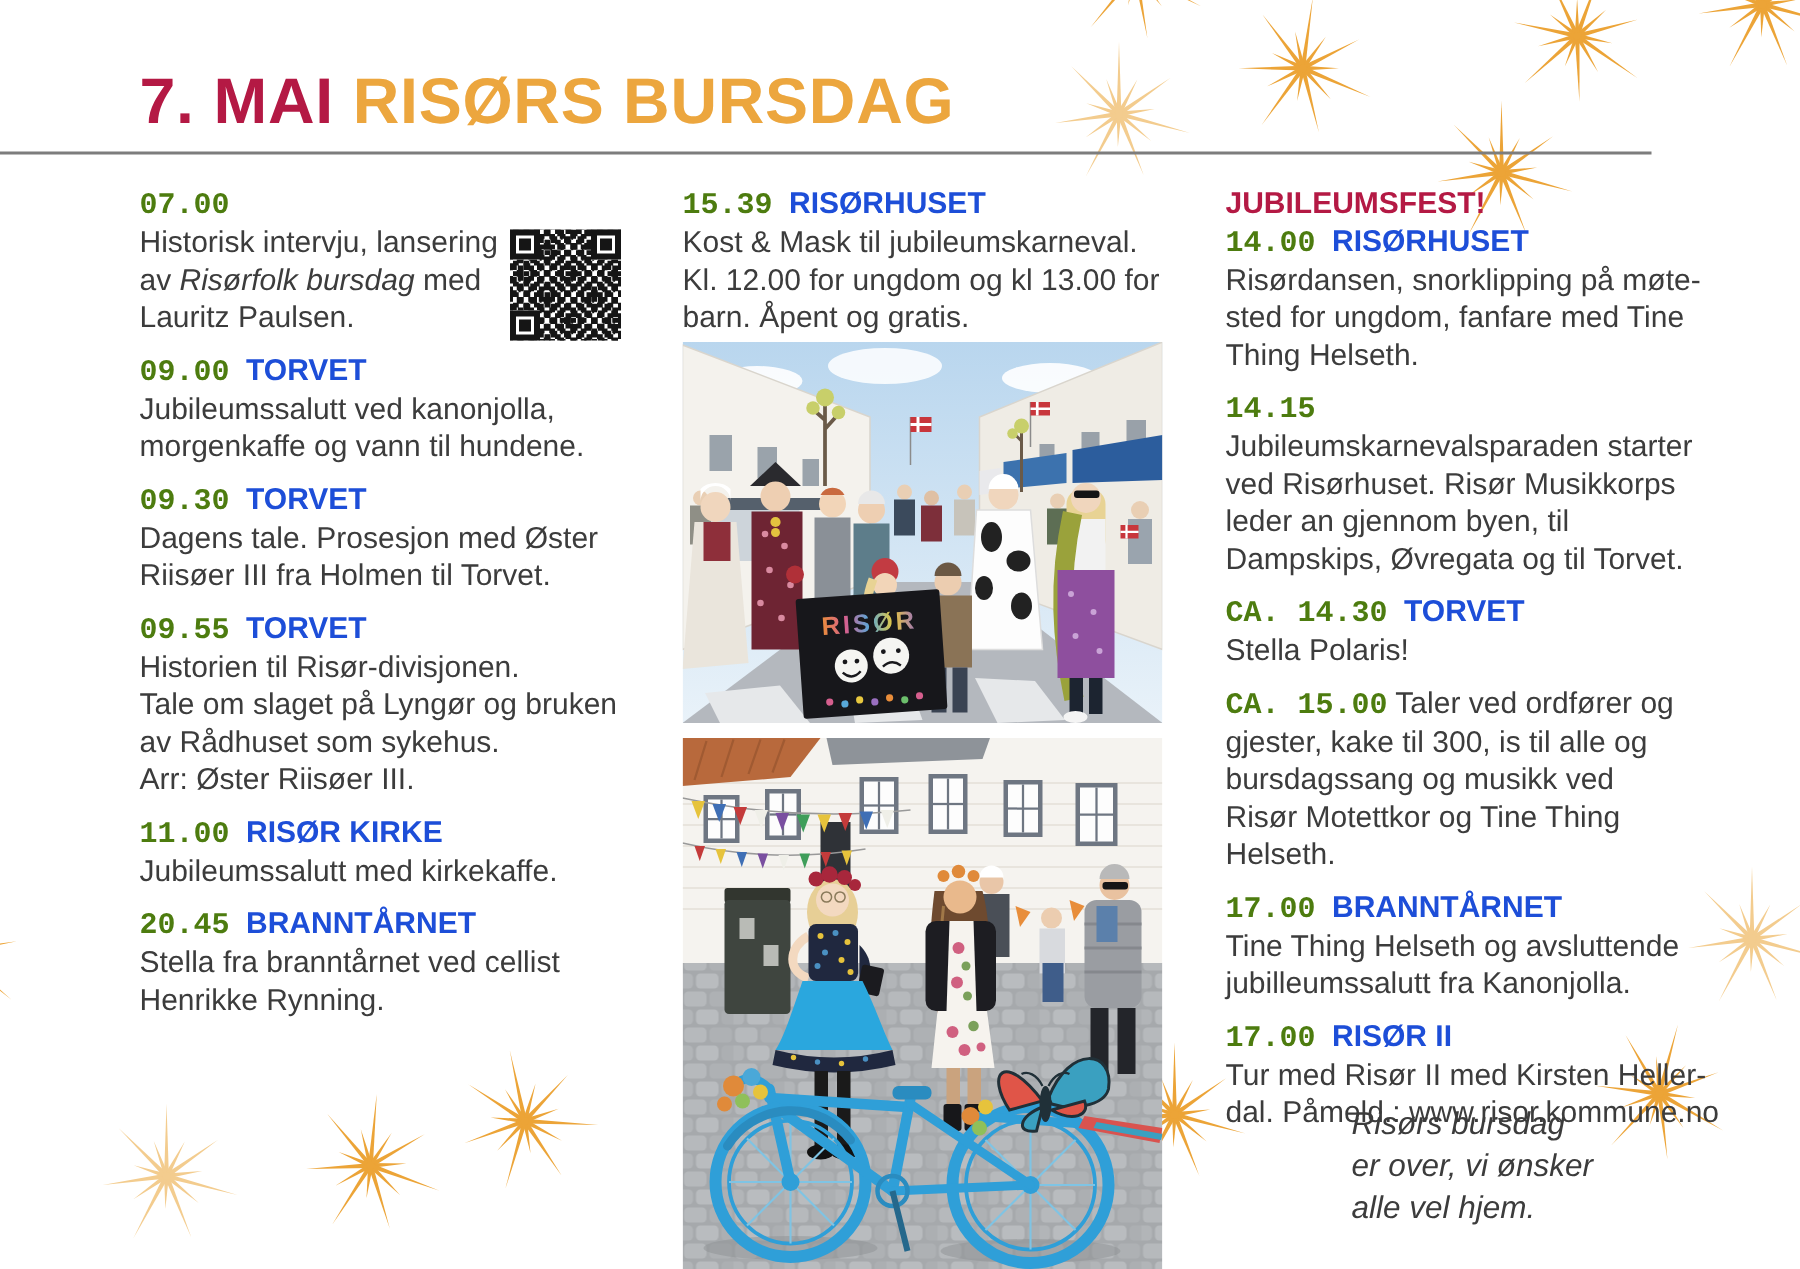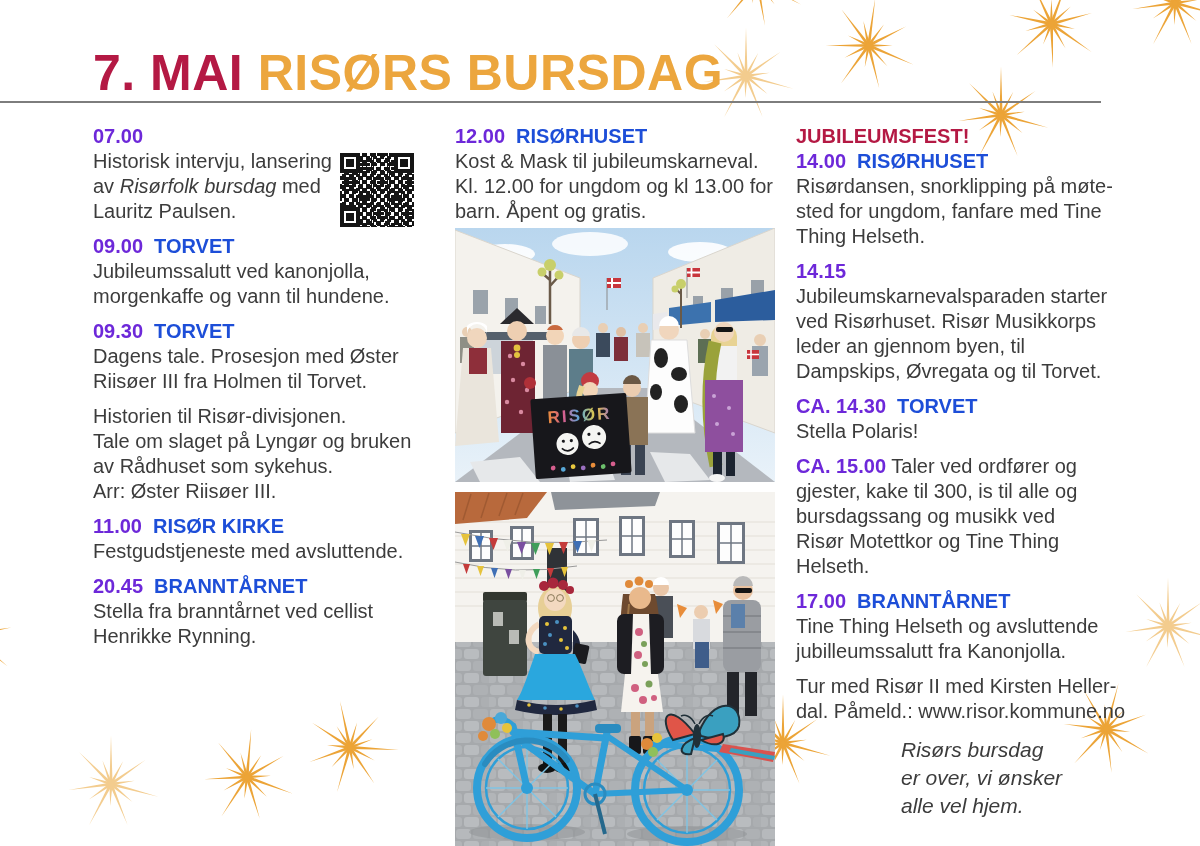--- a/index.html
+++ b/index.html
@@ -1,31 +1,31 @@
 <!DOCTYPE html>
 <html><head>
 <meta charset="utf-8">
 <style>
   html,body{margin:0;padding:0;background:#fff;}
   .page{position:relative;width:1200px;height:846px;background:#fff;overflow:hidden;
         font-family:"Liberation Sans",sans-serif;color:#3c3c3c;}
   
-  .title{position:absolute;left:93px;top:44px;font-size:50px;font-weight:bold;
+  .title{position:absolute;left:93px;top:44px;font-size:43px;font-weight:bold;
          letter-spacing:.5px;white-space:nowrap;}
   .title .t-date{color:#b41944;}
   .title .t-rest{color:#eca63e;}
   .rule{position:absolute;left:0;top:101px;width:1101px;height:2px;background:#7d7d7d;}
   
   .col{position:absolute;top:124px;font-size:20px;line-height:25px;}
   .col1{left:93px;width:362px;}
   .col2{left:455px;width:346px;}
-  .col3{left:796px;width:354px;}
+  .col3{left:817px;width:354px;}
   .evt{margin-bottom:10px;}
   .evt-head{font-weight:bold;}
-  .time{color:#6d28d9;font-weight:bold;}
+  .time{color:#4d7c0f;font-weight:bold;font-family:Liberation Mono, monospace;}
   .venue{color:#1d4ed8;margin-left:11px;font-weight:bold;}
   .fest{color:#b41944;font-weight:bold;}
   .lead{font-weight:bold;}
   .evt-body{white-space:pre-line;}
   .closing{position:absolute;left:901px;top:736px;font-size:21px;line-height:28px;
            font-style:italic;font-weight:500;white-space:pre-line;color:#3c3c3c;}
   
   .qr{position:absolute;left:337px;top:150px;width:80px;height:80px;background:#fff;
       padding:3px;box-sizing:border-box;}
   .qr-noise{position:relative;width:100%;height:100%;
@@ -109,39 +109,40 @@
       <div class="evt-head"><span class="time">09.00</span><span class="venue">TORVET</span></div>
       <div class="evt-body">Jubileumssalutt ved kanonjolla,
 morgenkaffe og vann til hundene.</div>
     </div>
     <div class="evt">
       <div class="evt-head"><span class="time">09.30</span><span class="venue">TORVET</span></div>
       <div class="evt-body">Dagens tale. Prosesjon med Øster
 Riisøer III fra Holmen til Torvet.</div>
     </div>
     <div class="evt">
+      <div class="evt-head"><span class="time">09.55</span><span class="venue">TORVET</span></div>
       <div class="evt-body">Historien til Risør-divisjonen.
 Tale om slaget på Lyngør og bruken
 av Rådhuset som sykehus.
 Arr: Øster Riisøer III.</div>
     </div>
     <div class="evt">
       <div class="evt-head"><span class="time">11.00</span><span class="venue">RISØR KIRKE</span></div>
-      <div class="evt-body">Festgudstjeneste med avsluttende.</div>
+      <div class="evt-body">Jubileumssalutt med kirkekaffe.</div>
     </div>
     <div class="evt">
       <div class="evt-head"><span class="time">20.45</span><span class="venue">BRANNTÅRNET</span></div>
       <div class="evt-body">Stella fra branntårnet ved cellist
 Henrikke Rynning.</div>
     </div>
   </div>
 
   <div class="col col2">
     <div class="evt">
-      <div class="evt-head"><span class="time">12.00</span><span class="venue">RISØRHUSET</span></div>
+      <div class="evt-head"><span class="time">15.39</span><span class="venue">RISØRHUSET</span></div>
       <div class="evt-body">Kost &amp; Mask til jubileumskarneval.
 Kl. 12.00 for ungdom og kl 13.00 for
 barn. Åpent og gratis.</div>
     </div>
   </div>
 
   <div class="photo photo1">
     <svg width="320" height="254" viewBox="0 0 320 254">
       <defs>
         <linearGradient id="skyg" x1="0" y1="0" x2="0" y2="1">
@@ -548,20 +549,21 @@
 bursdagssang og musikk ved
 Risør Motettkor og Tine Thing
 Helseth.</span></div>
     </div>
     <div class="evt">
       <div class="evt-head"><span class="time">17.00</span><span class="venue">BRANNTÅRNET</span></div>
       <div class="evt-body">Tine Thing Helseth og avsluttende
 jubilleumssalutt fra Kanonjolla.</div>
     </div>
     <div class="evt">
+      <div class="evt-head"><span class="time">17.00</span><span class="venue">RISØR II</span></div>
       <div class="evt-body">Tur med Risør II med Kirsten Heller-
 dal. Påmeld.: www.risor.kommune.no</div>
     </div>
   </div>
 
   <div class="closing">Risørs bursdag
 er over, vi ønsker
 alle vel hjem.</div>
 
 </div>

